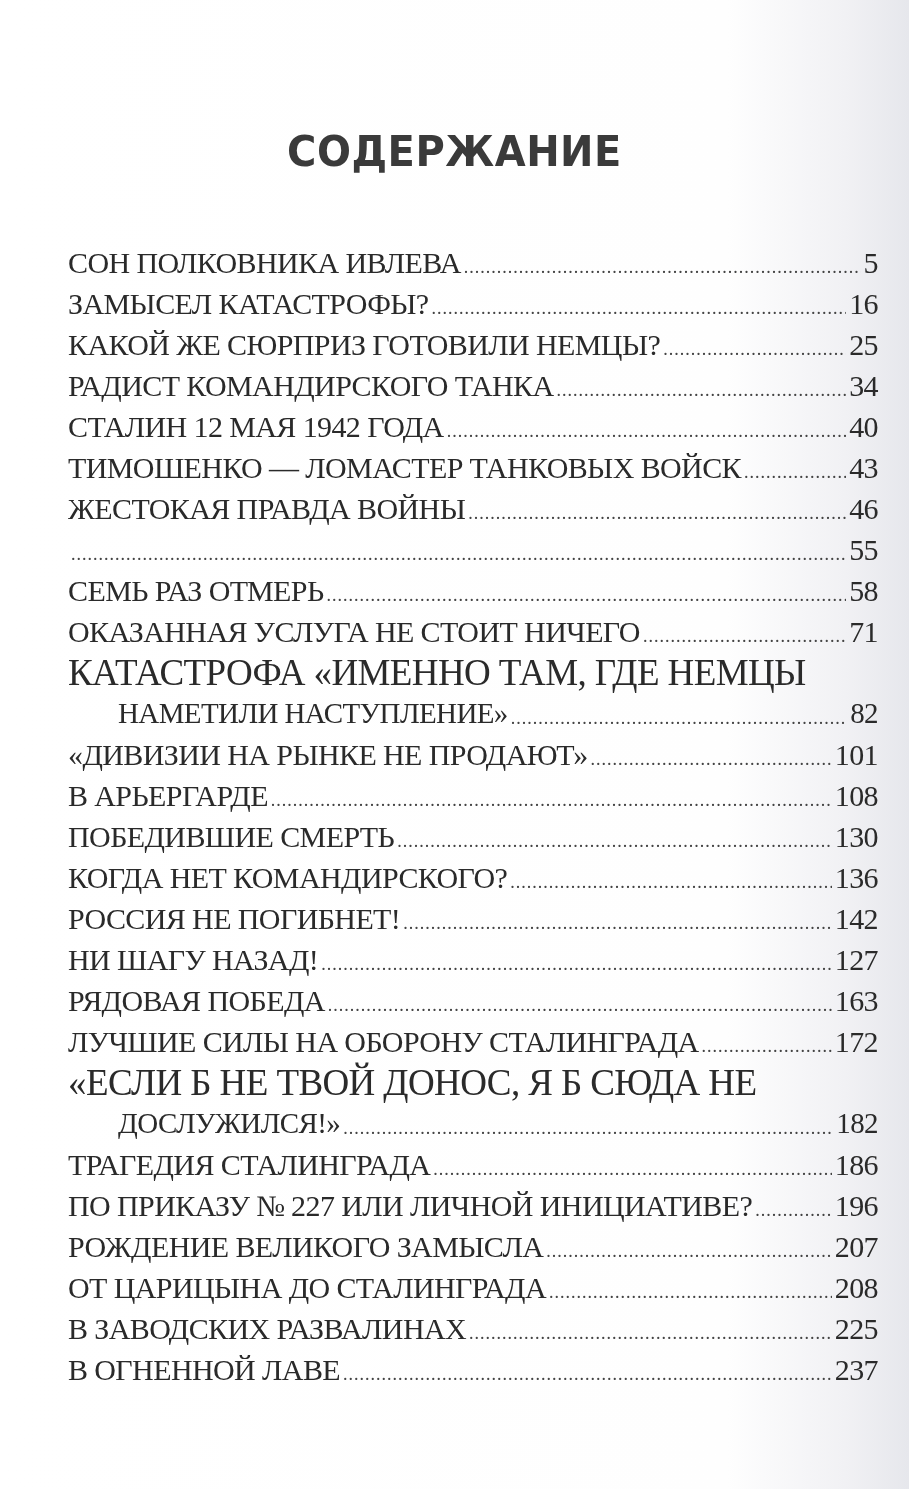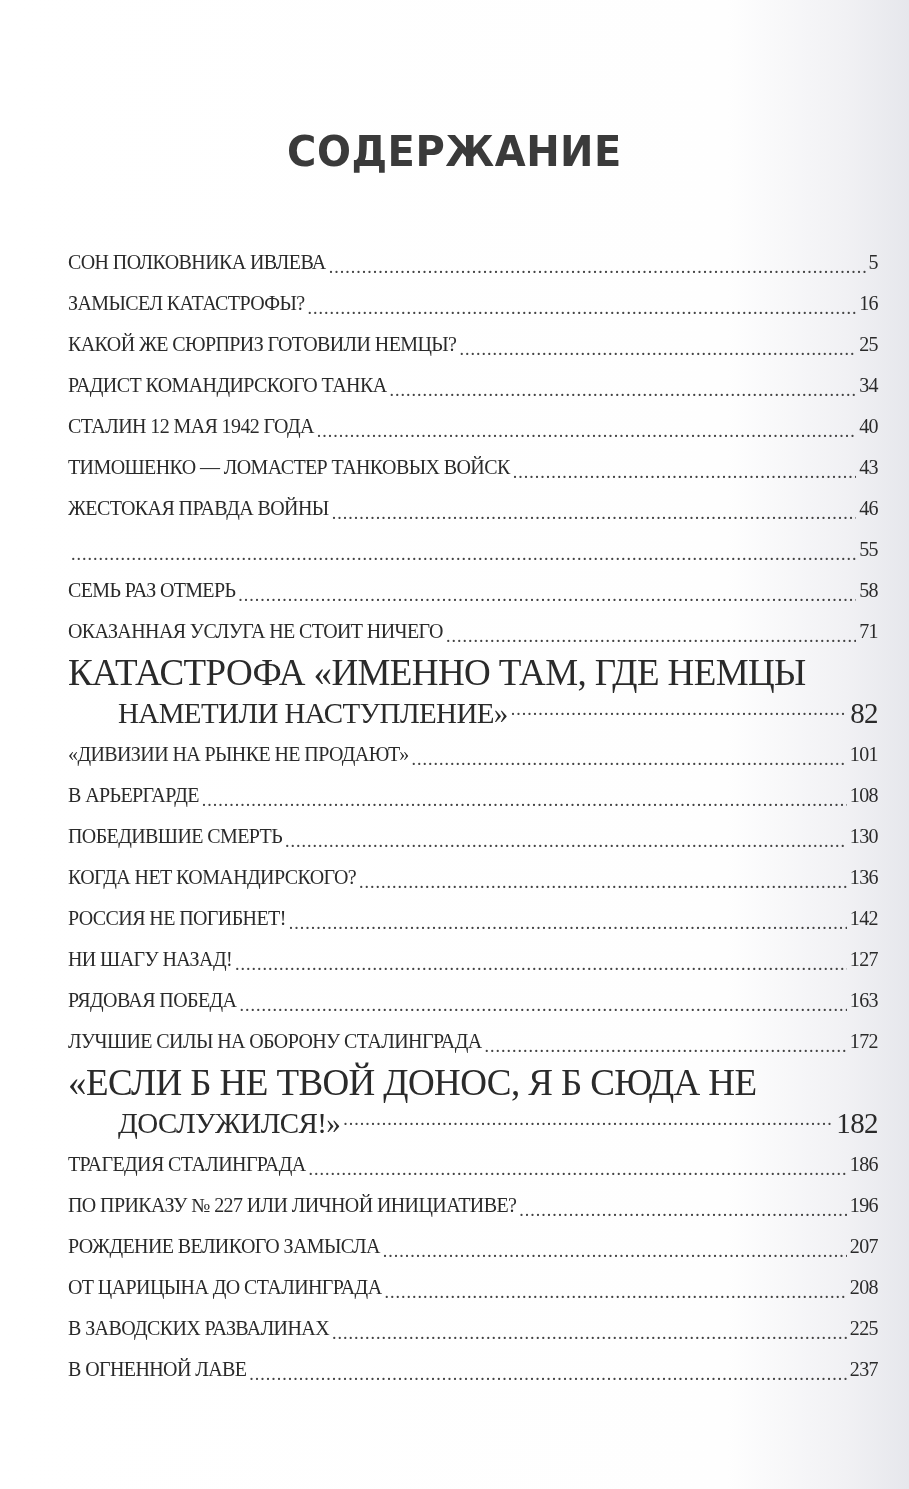--- a/index.html
+++ b/index.html
@@ -38,21 +38,21 @@
     .toc {
       position: absolute;
       left: 68px;
       top: 226px;
       width: 810px;
     }
     .entry {
       display: flex;
       align-items: flex-end;
       height: 41px;
-      font-size: 20px;
+      font-size: 30px;
       line-height: 41px;
       white-space: nowrap;
       letter-spacing: -0.6px;
     }
     .entry .label {
       flex: 0 0 auto;
       transform-origin: left bottom;
     }
     .entry .dots {
       flex: 1 1 auto;
@@ -77,20 +77,21 @@
       flex-direction: column;
     }
     .entry-two-line .line1 {
       font-size: 37px;
       line-height: 41px;
       letter-spacing: -0.6px;
       white-space: nowrap;
     }
     .entry-two-line .line2 {
       display: flex;
+      align-items: flex-end;
       height: 41px;
       font-size: 29px;
       line-height: 41px;
       padding-left: 50px;
       letter-spacing: -0.6px;
       white-space: nowrap;
     }
     .entry-two-line .line2 .dots {
       flex: 1 1 auto;
       overflow: hidden;

